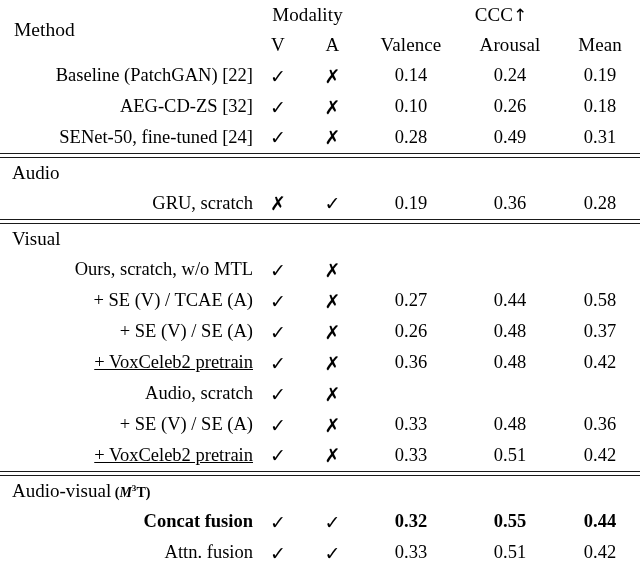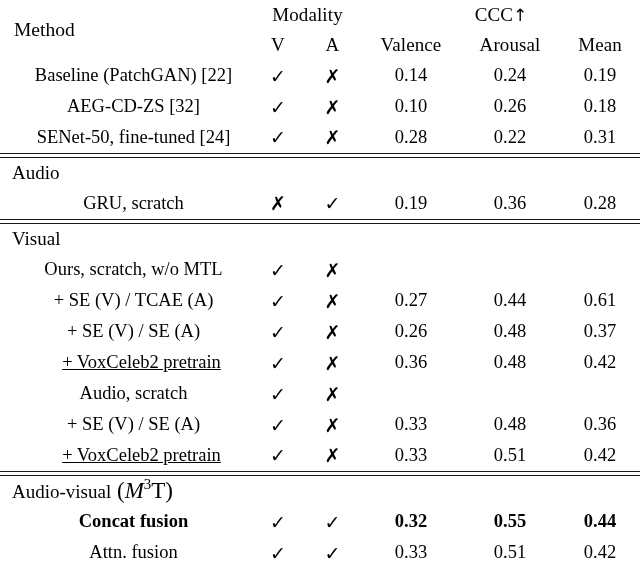--- a/index.html
+++ b/index.html
@@ -74,21 +74,21 @@
     font-weight: bold;
     text-align: left;
     padding-left: 14px !important;
     font-size: 19.5px;
   }
   .hdr-span-under { border-bottom: 1.3px solid #1a1a1a; }
 
   
   tr.data-row { height: 31px; }
   td.m-cell {
-    text-align: center;
+    text-align: right;
     padding-left: 14px !important;
     white-space: nowrap;
     font-size: 18.5px;
   }
   td.m-cell.indent { padding-left: 30px !important; text-decoration: underline; }
   td.mark {
     text-align: center;
     font-size: 19px;
     font-family: "DejaVu Sans", sans-serif;
     font-weight: bold;
@@ -102,22 +102,22 @@
 
   
   tr.section-row { height: 31px; }
   td.section-cell {
     text-align: left;
     padding-left: 12px !important;
     font-weight: bold;
     font-size: 19px;
   }
   td.section-cell .sec-math {
-    font-weight: normal;
-    font-size: 23px;
+    font-weight: bold;
+    font-size: 14px;
   }
   td.section-cell .sec-math i {
     font-style: italic;
   }
   sup.sup3 {
     font-size: 0.65em;
     vertical-align: super;
     line-height: 0;
     font-style: normal;
   }
@@ -171,21 +171,21 @@
         <td class="mark vline-r">✗</td>
         <td class="num vline-r">0.10</td>
         <td class="num vline-r">0.26</td>
         <td class="num">0.18</td>
       </tr>
       <tr class="data-row">
         <td class="m-cell">SENet-50, fine-tuned [24]</td>
         <td class="mark vline-l vline-r">✓</td>
         <td class="mark vline-r">✗</td>
         <td class="num vline-r">0.28</td>
-        <td class="num vline-r">0.22</td>
+        <td class="num vline-r">0.49</td>
         <td class="num">0.31</td>
       </tr>
 
       <tr class="double-rule">
         <td colspan="6"></td>
       </tr>
 
       <tr class="section-row rule-thin">
         <td class="section-cell" colspan="6">
           <span>Audio</span>
@@ -216,21 +216,21 @@
         <td class="num vline-r"></td>
         <td class="num vline-r"></td>
         <td class="num"></td>
       </tr>
       <tr class="data-row">
         <td class="m-cell">+ SE (V) / TCAE (A)</td>
         <td class="mark vline-l vline-r">✓</td>
         <td class="mark vline-r">✗</td>
         <td class="num vline-r">0.27</td>
         <td class="num vline-r">0.44</td>
-        <td class="num">0.61</td>
+        <td class="num">0.58</td>
       </tr>
       <tr class="data-row">
         <td class="m-cell">+ SE (V) / SE (A)</td>
         <td class="mark vline-l vline-r">✓</td>
         <td class="mark vline-r">✗</td>
         <td class="num vline-r">0.26</td>
         <td class="num vline-r">0.48</td>
         <td class="num">0.37</td>
       </tr>
       <tr class="data-row rule-thin">

